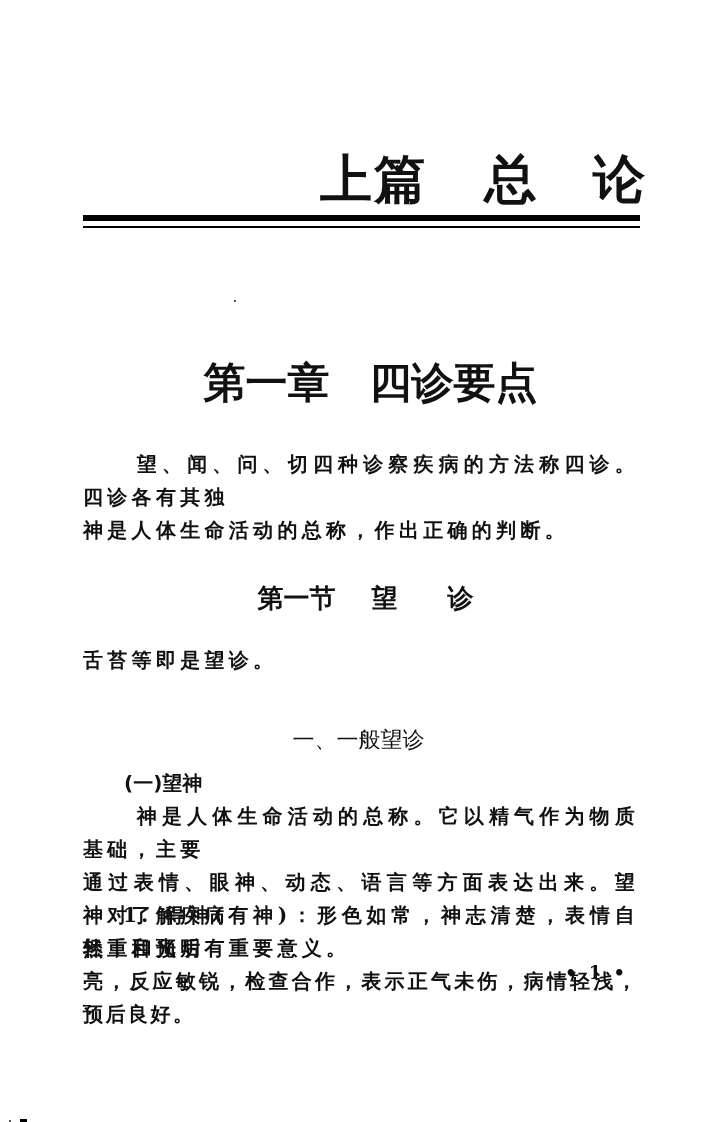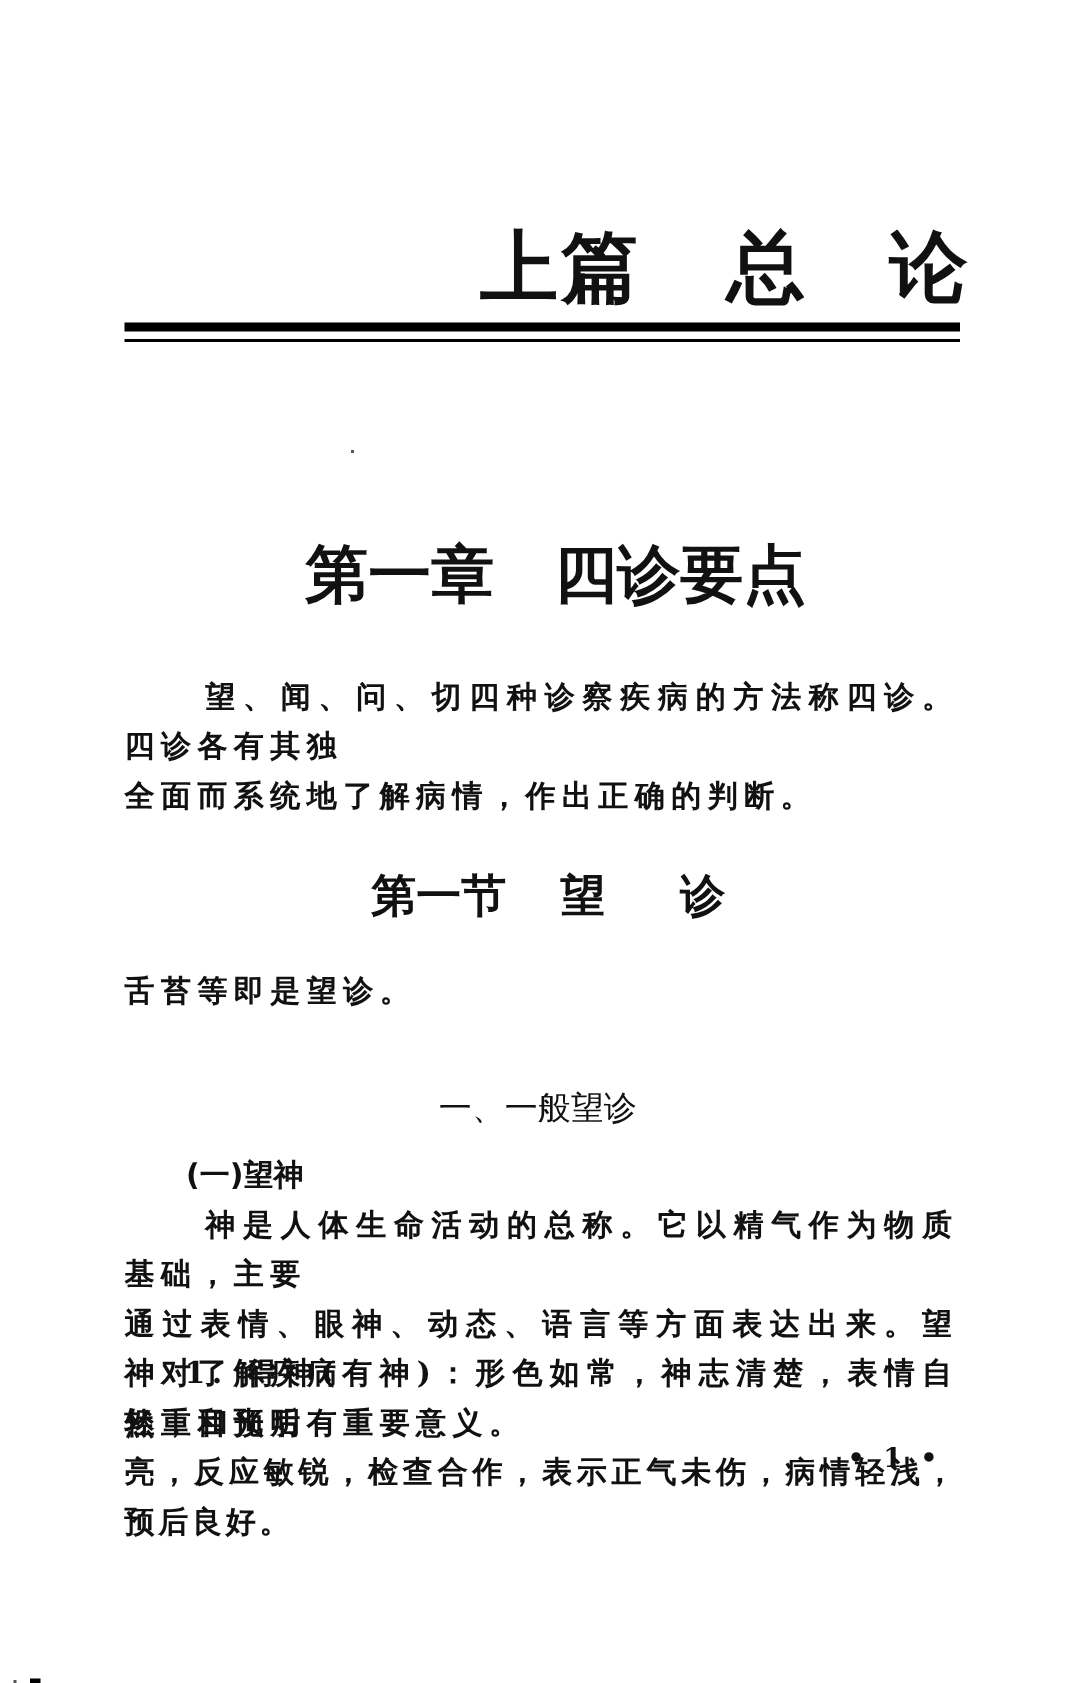--- a/index.html
+++ b/index.html
@@ -24,21 +24,21 @@
   .chapter-title .gap { display: inline-block; width: 40px; }
   .para {
     position: absolute; left: 83px; width: 556px;
     font-size: 20px; line-height: 33px; font-weight: bold;
     letter-spacing: 4.3px; text-align: justify;
   }
   .para .indent { display: inline-block; width: 53px; }
   .section-title {
     position: absolute; left: 0; top: 578px; width: 717px; text-align: center;
     font-family: "DejaVu Sans", "Liberation Sans", sans-serif; font-weight: bold;
-    font-size: 30px; line-height: 40px; padding-left: 14px; box-sizing: border-box;
+    font-size: 26px; line-height: 40px; padding-left: 14px; box-sizing: border-box;
   }
   .section-title .sp1 { display: inline-block; width: 36px; }
   .section-title .sp2 { display: inline-block; width: 50px; }
   .sub-title {
     position: absolute; left: 0; top: 724px; width: 717px; text-align: center;
     font-size: 22px; line-height: 32px; box-sizing: border-box;
   }
   .item-title {
     position: absolute; left: 124px; top: 770px;
     font-family: "DejaVu Sans", "Liberation Sans", sans-serif; font-weight: bold;
@@ -62,21 +62,21 @@
   </div>
   <div class="rule-thick"></div>
   <div class="rule-thin"></div>
 
   <div class="chapter-title">
     <span>第一章</span><span class="gap"></span><span>四诊要点</span>
   </div>
 
   <div class="para" style="top:448px;">
     <div><span class="indent"></span><span>望、闻、问、切四种诊察疾病的方法称四诊。四诊各有其独</span></div>
-    <div>全面而系统地了解病情，作出正确的判断。</div>
+    <div>神是人体生命活动的总称，作出正确的判断。</div>
   </div>
 
   <div class="section-title">
     <span>第一节</span><span class="sp1"></span><span>望</span><span class="sp2"></span><span>诊</span>
   </div>
 
   <div class="para" style="top:644px;">
     <div>舌苔等即是望诊。</div>
   </div>
 

